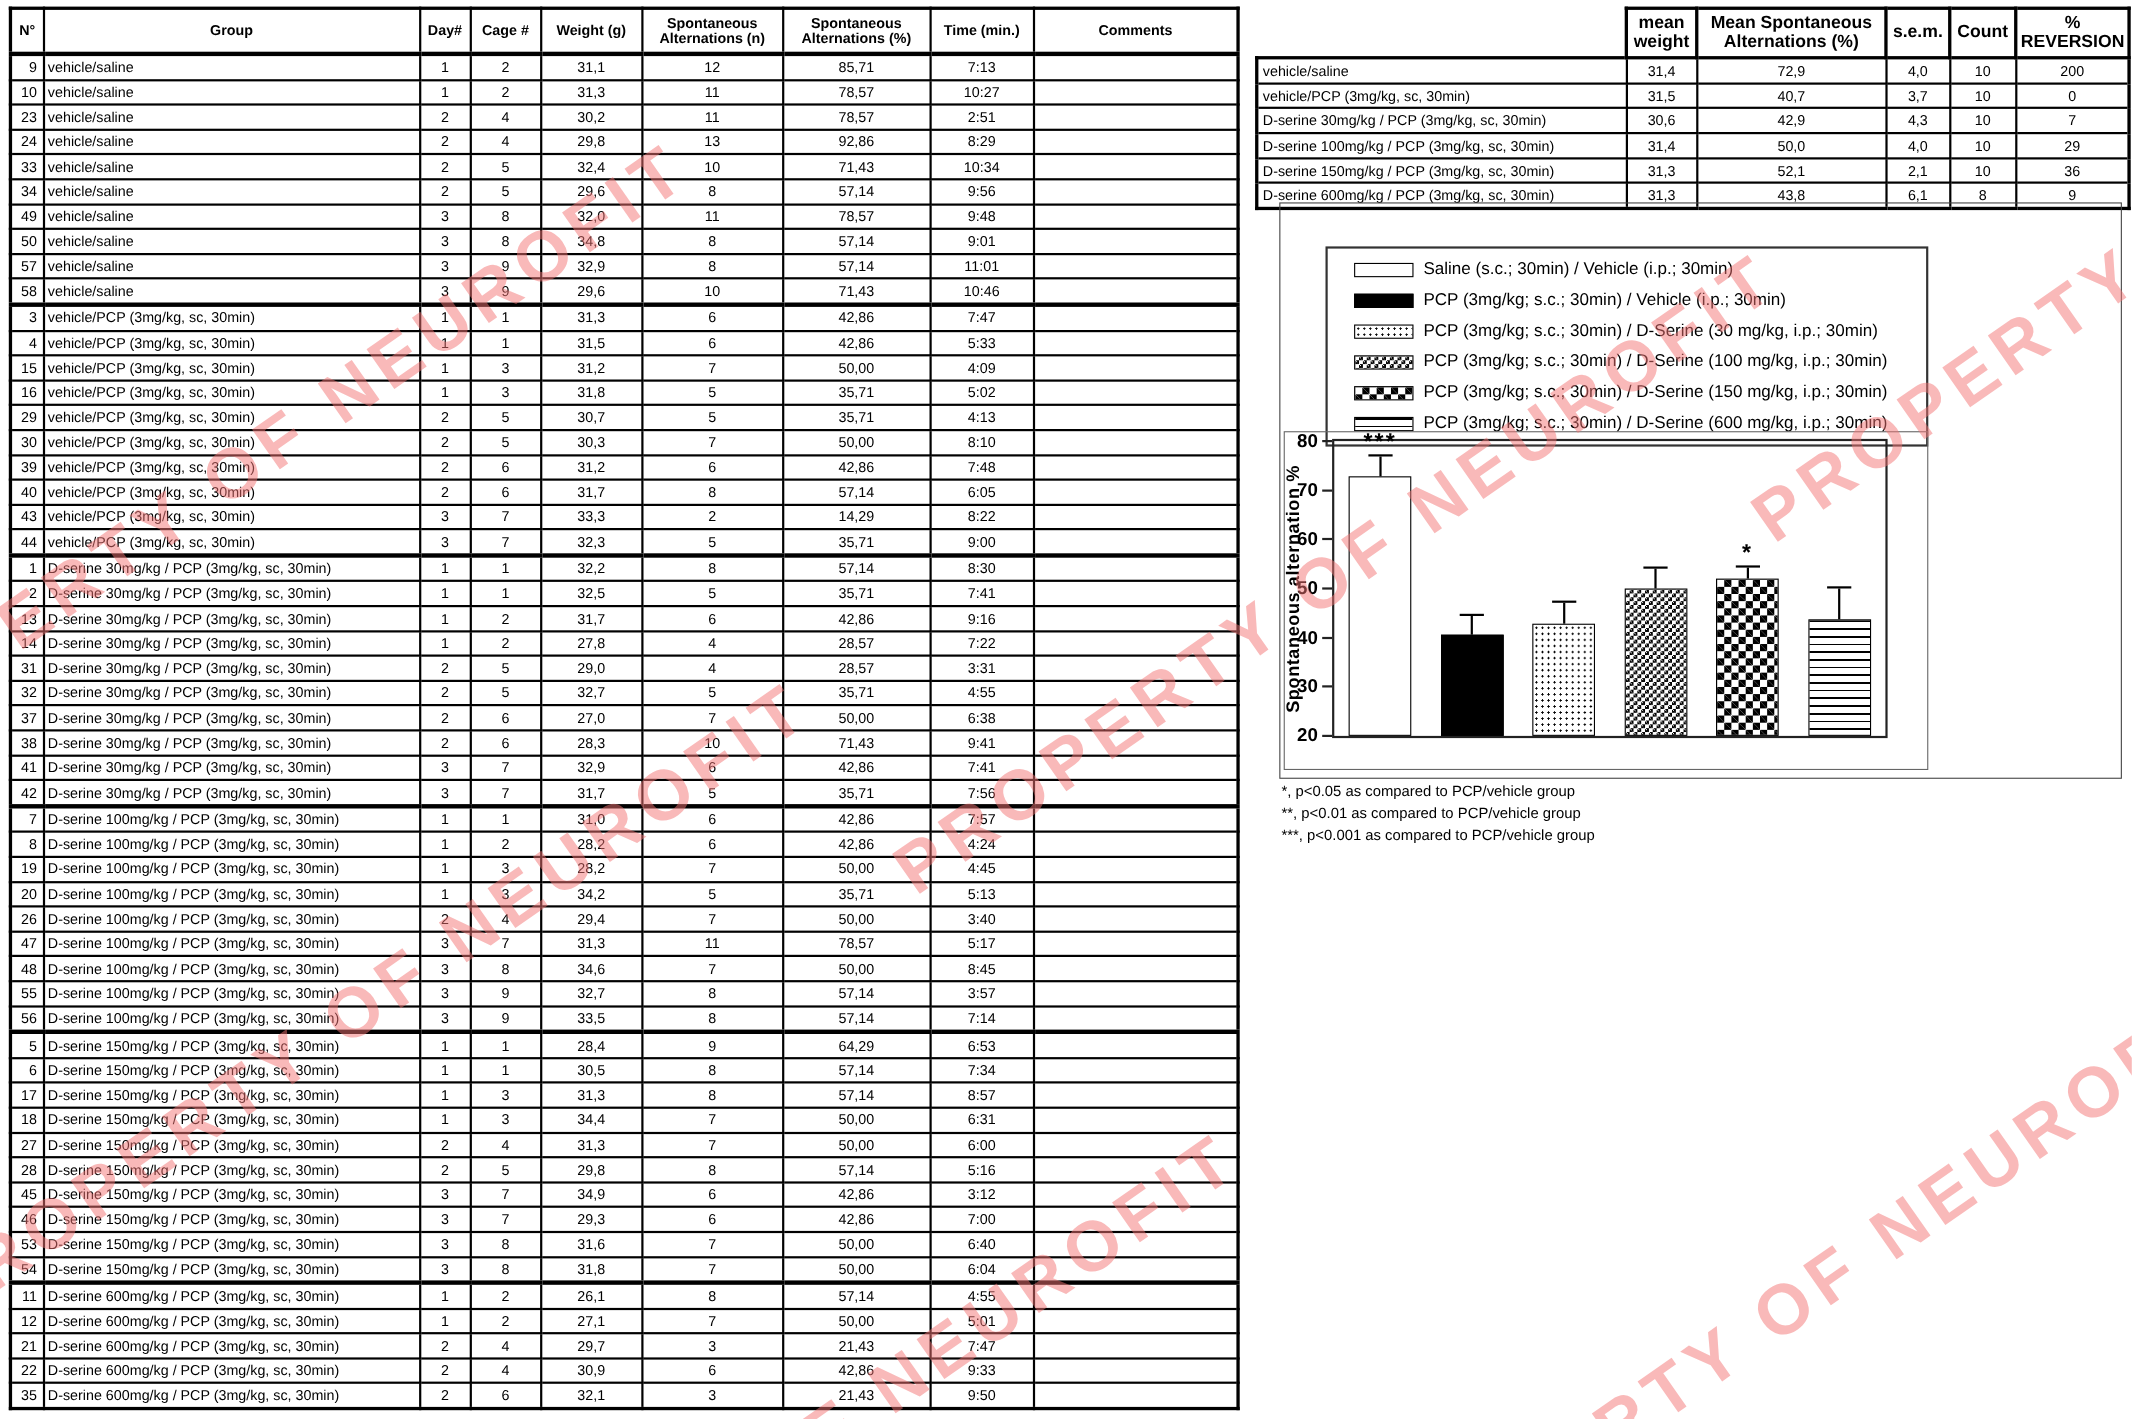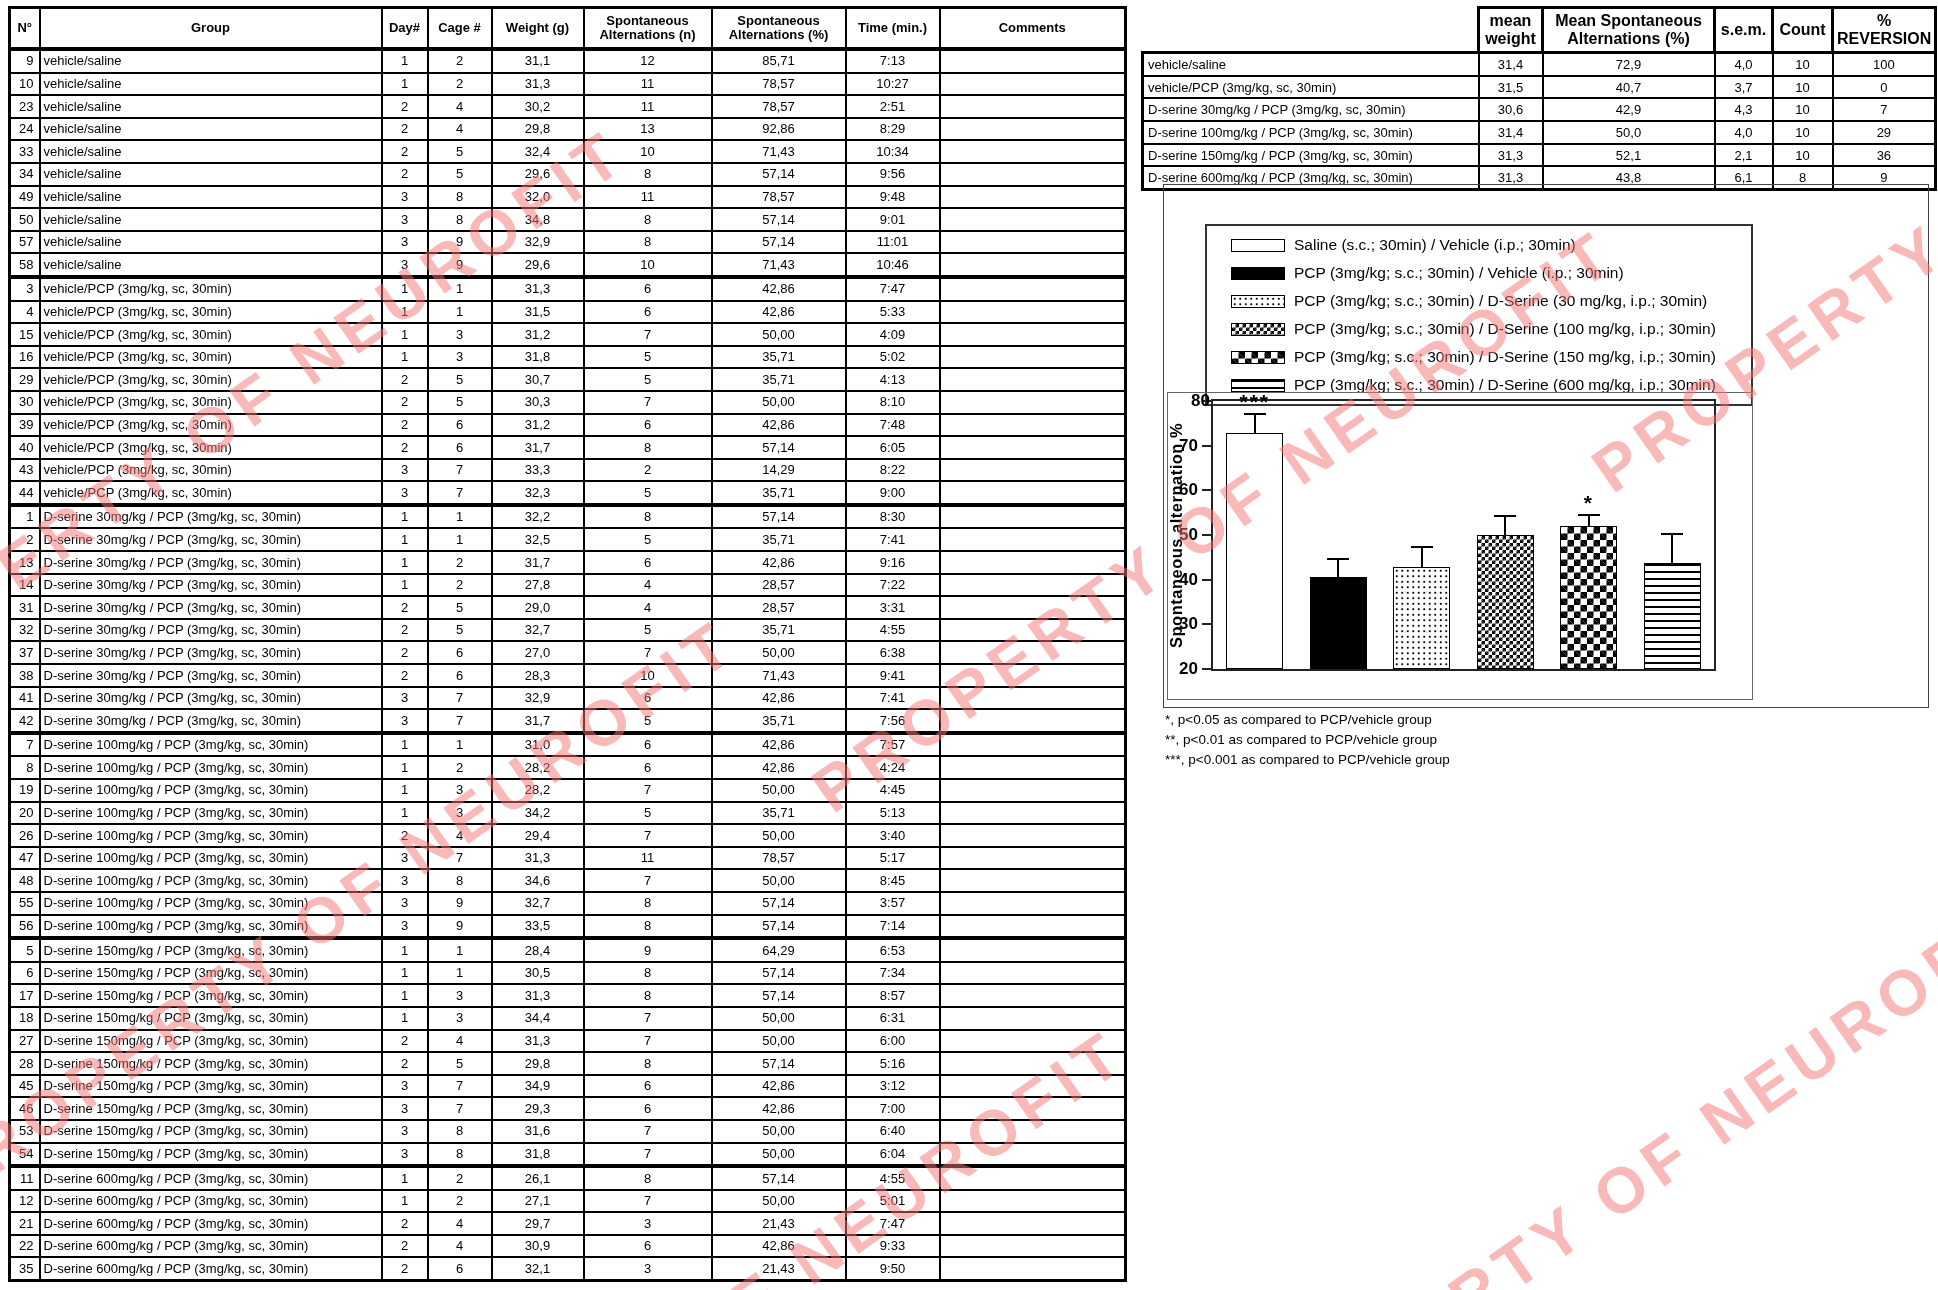--- a/index.html
+++ b/index.html
@@ -715,21 +715,21 @@
         <th>% REVERSION</th>
       </tr>
   </thead>
   <tbody>
       <tr>
         <td>vehicle/saline</td>
         <td>31,4</td>
         <td>72,9</td>
         <td>4,0</td>
         <td>10</td>
-        <td>100</td>
+        <td>200</td>
       </tr>
       <tr>
         <td>vehicle/PCP (3mg/kg, sc, 30min)</td>
         <td>31,5</td>
         <td>40,7</td>
         <td>3,7</td>
         <td>10</td>
         <td>0</td>
       </tr>
       <tr>
@@ -805,21 +805,21 @@
       <div class="tick-label" style="left: 0px; top: 221.333px;">30</div>
       <div class="tick-mark" style="left: 34px; top: 185.667px;"></div>
       <div class="tick-label" style="left: 0px; top: 176.667px;">40</div>
       <div class="tick-mark" style="left: 34px; top: 141px;"></div>
       <div class="tick-label" style="left: 0px; top: 132px;">50</div>
       <div class="tick-mark" style="left: 34px; top: 96.3333px;"></div>
       <div class="tick-label" style="left: 0px; top: 87.3333px;">60</div>
       <div class="tick-mark" style="left: 34px; top: 51.6667px;"></div>
       <div class="tick-label" style="left: 0px; top: 42.6667px;">70</div>
       <div class="tick-mark" style="left: 34px; top: 7px;"></div>
-      <div class="tick-label" style="left: 12px; top: -2px;">80</div>
+      <div class="tick-label" style="left: 0px; top: -2px;">80</div>
     </div>
   <div class="chart-plot">
       <div class="bar pat-white" style="left: 13.25px; width: 57px; height: 236.287px;"></div>
       <div class="err-line" style="left: 40.75px; width: 2px; bottom: 236.287px; height: 17.8667px;"></div>
       <div class="err-cap" style="left: 30.75px; width: 22px; height: 2px; bottom: 254.153px;"></div>
       <div class="sig" style="left: 41.75px; bottom: 255.153px;">***</div>
       <div class="bar pat-black" style="left: 96.75px; width: 57px; height: 92.46px;"></div>
       <div class="err-line" style="left: 124.25px; width: 2px; bottom: 92.46px; height: 16.5267px;"></div>
       <div class="err-cap" style="left: 114.25px; width: 22px; height: 2px; bottom: 108.987px;"></div>
       <div class="bar pat-dots" style="left: 180.25px; width: 57px; height: 102.287px;"></div>

